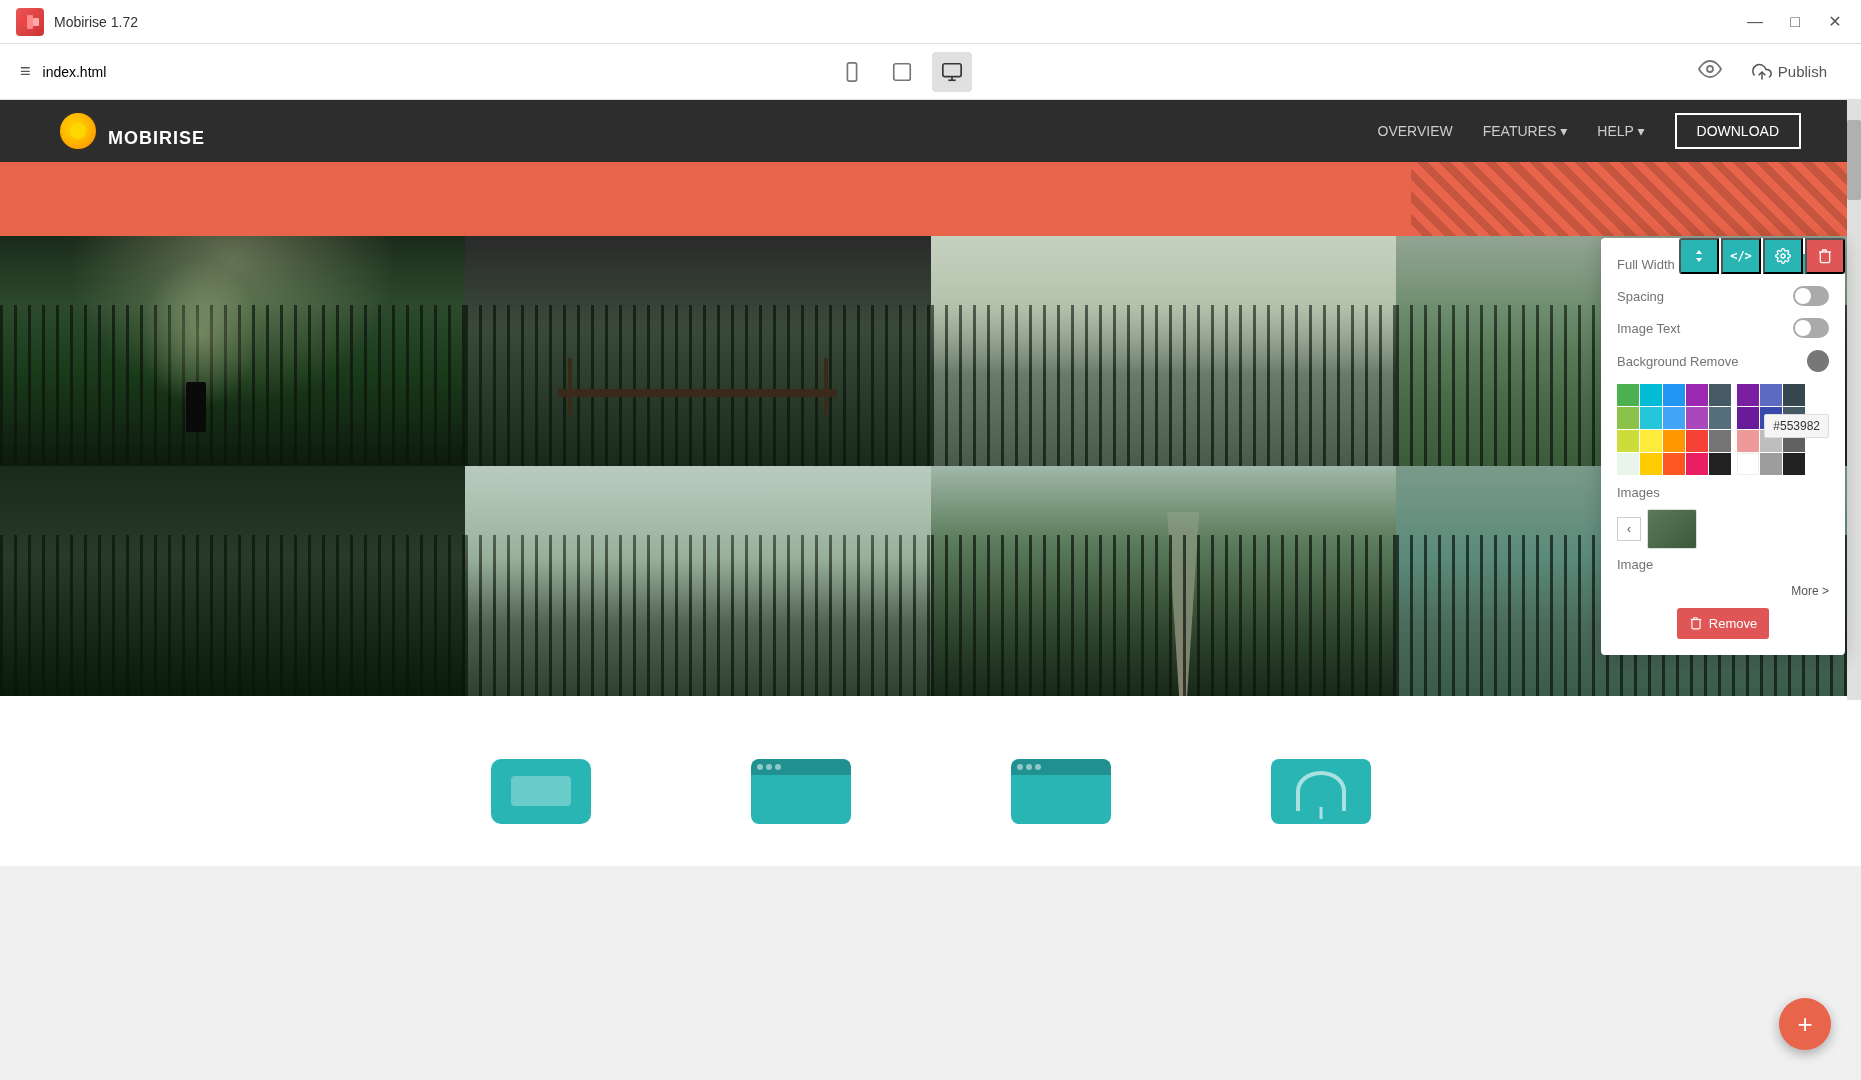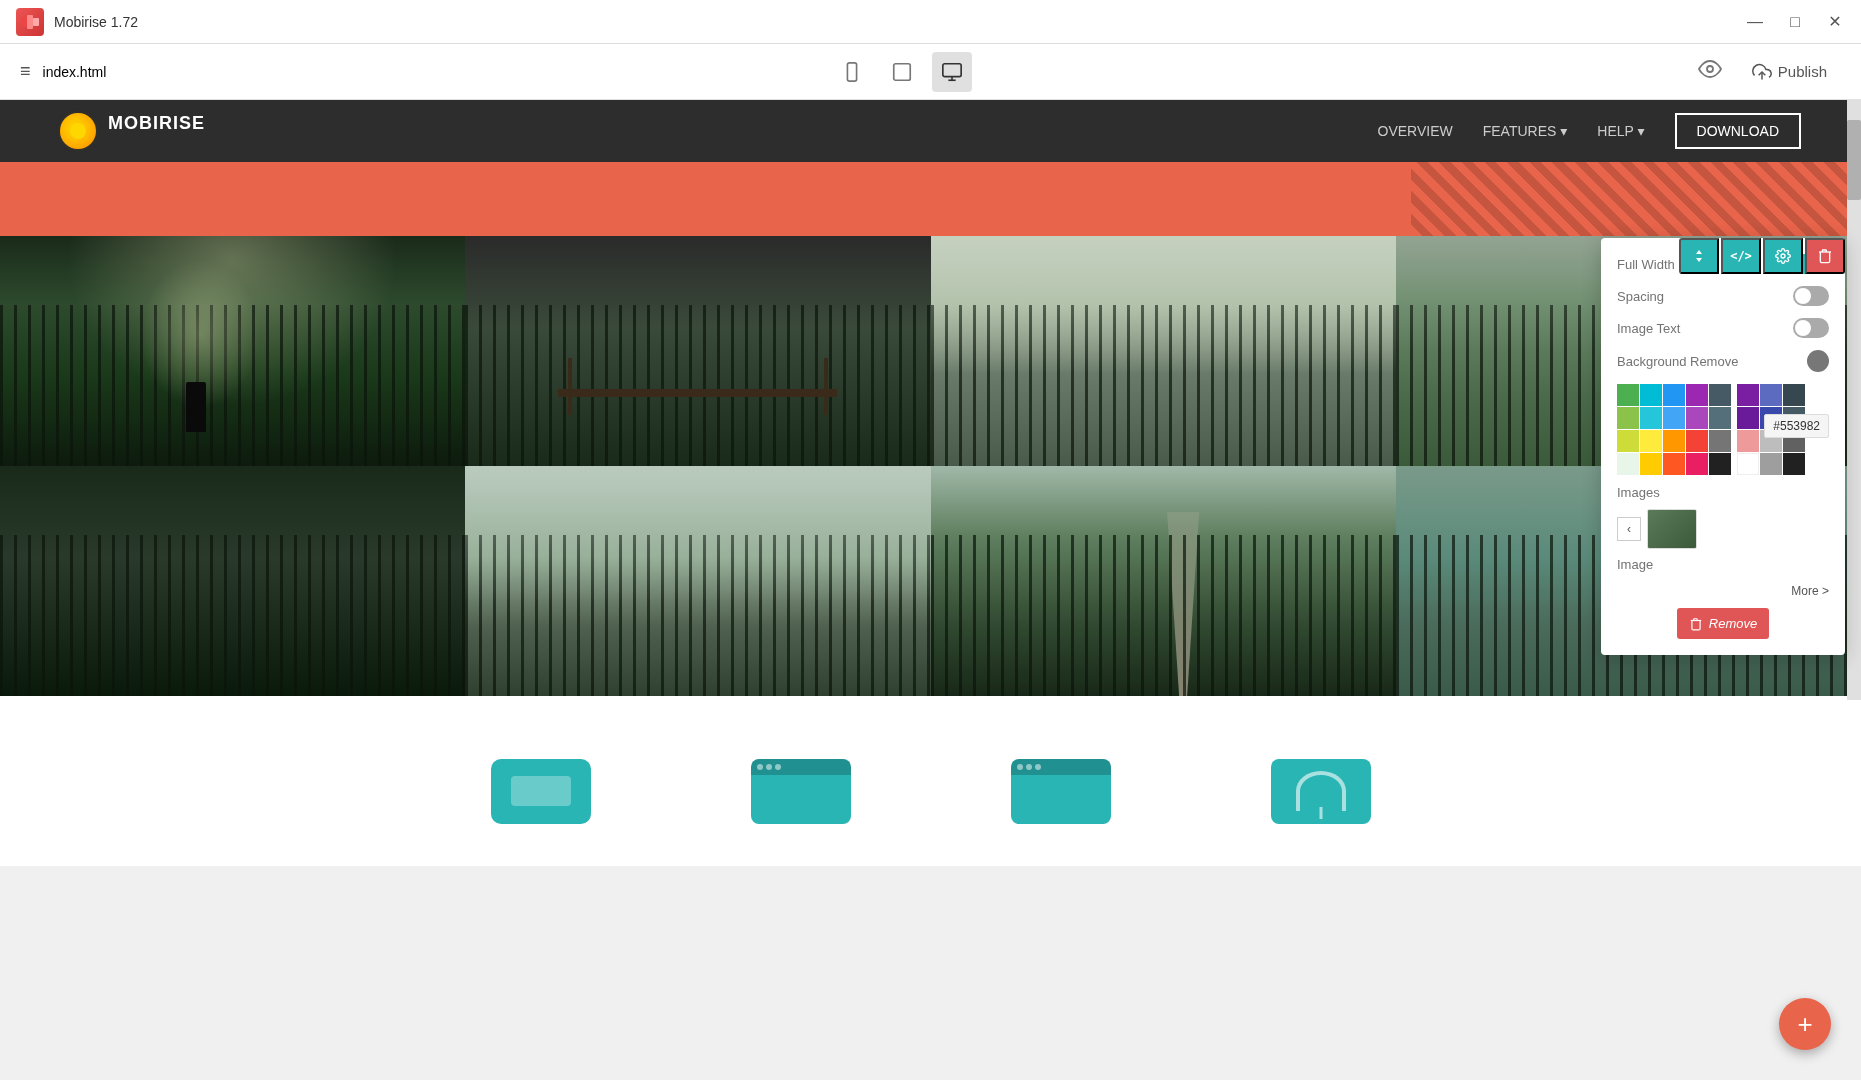--- a/index.html
+++ b/index.html
@@ -57,21 +57,21 @@
 
     
     .site-navbar {
       background: #2d2d2d;
       height: 62px;
       display: flex;
       align-items: center;
       justify-content: space-between;
       padding: 0 60px;
     }
-    .site-logo { display: flex; align-items: flex-start; gap: 12px; }
+    .site-logo { display: flex; align-items: flex-end; gap: 12px; }
     .site-logo-icon {
       width: 36px; height: 36px;
       background: radial-gradient(circle at 40% 40%, #ffd700, #ff8c00);
       border-radius: 50%;
       position: relative;
     }
     .site-logo-icon::after {
       content: '';
       position: absolute;
       top: 50%; left: 50%;
@@ -283,24 +283,23 @@
     
     .remove-btn {
       background: #e05555;
       color: white;
       border: none;
       padding: 8px 12px;
       border-radius: 3px;
       font-size: 13px;
       cursor: pointer;
       display: flex;
-      align-items: flex-end;
+      align-items: flex-start;
       gap: 6px;
       margin-top: 10px;
-      font-style: italic;
     }
 
     
     .color-input-tooltip {
       position: absolute;
       right: 0;
       top: 30px;
       background: #f5f5f5;
       border: 1px solid #ddd;
       padding: 4px 8px;

